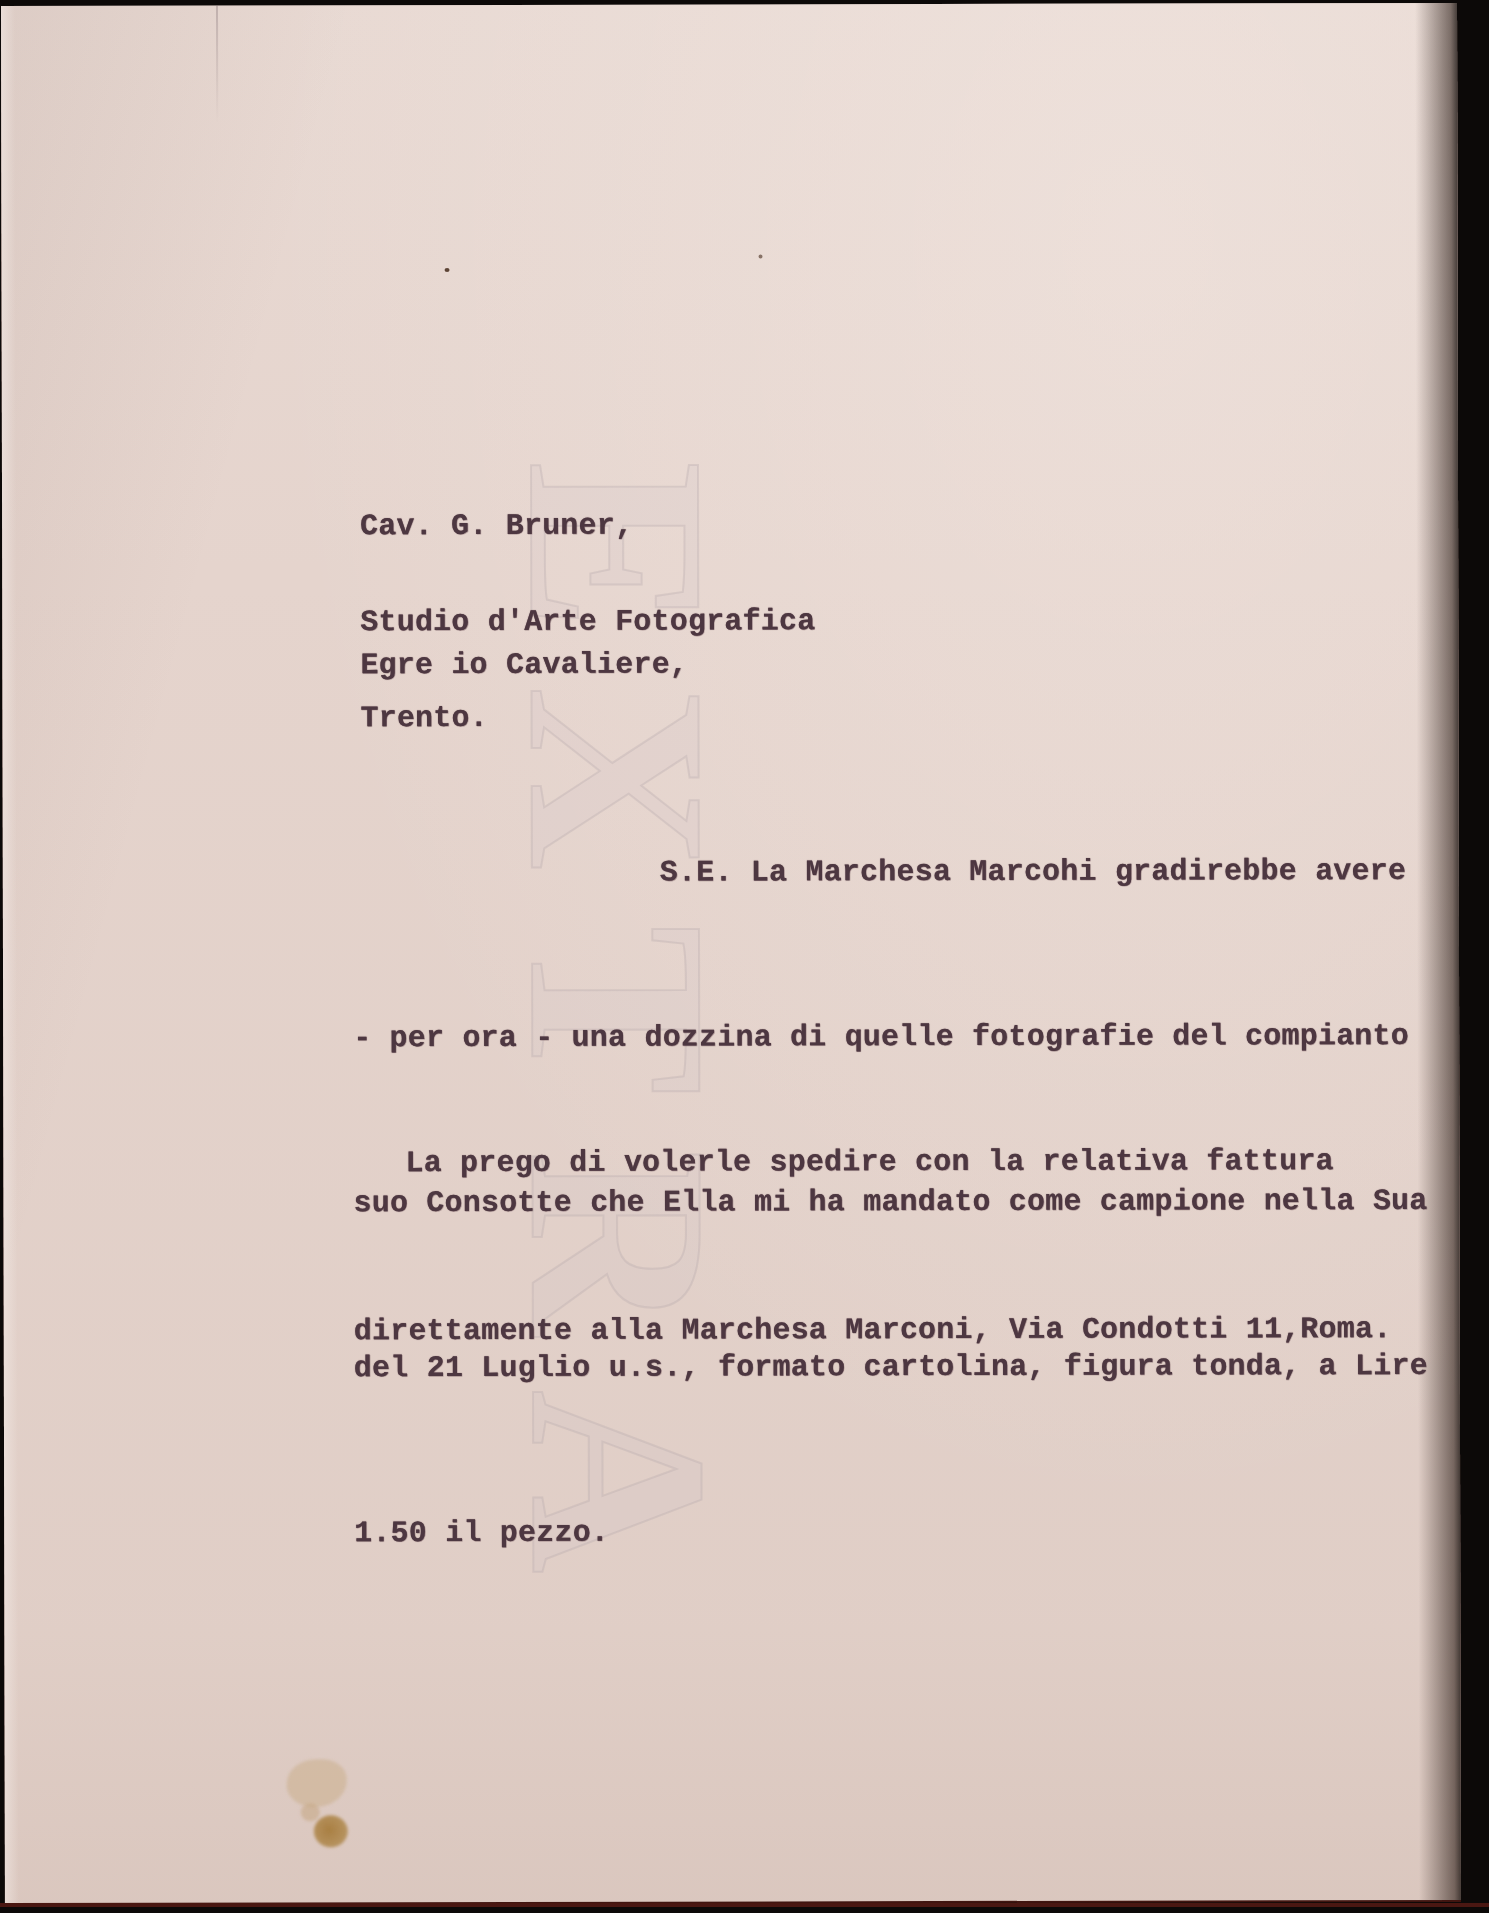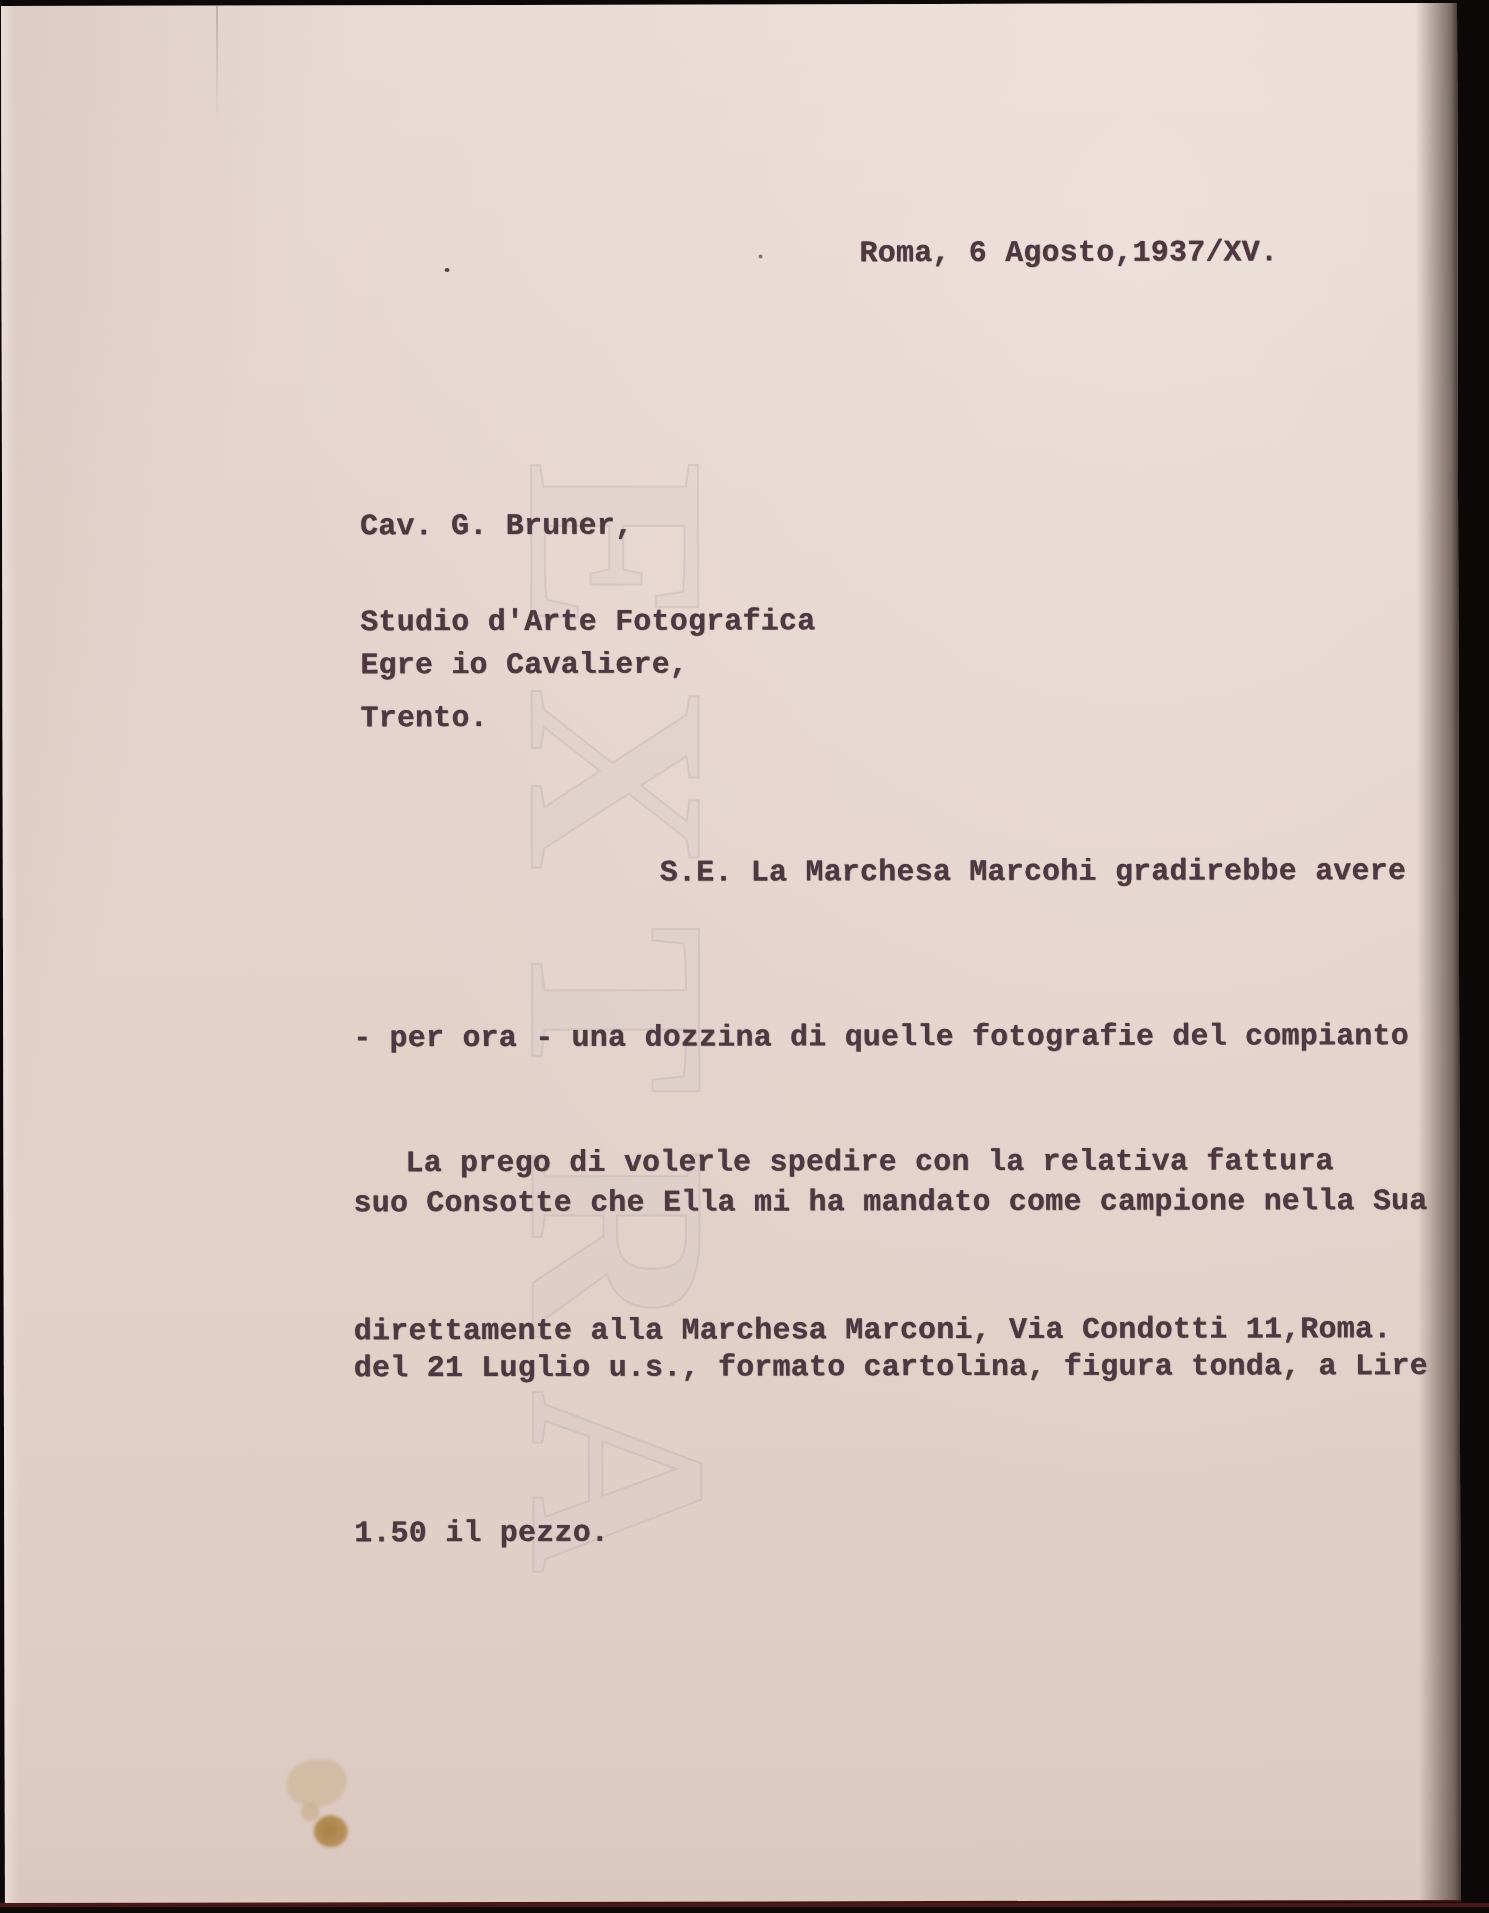--- a/index.html
+++ b/index.html
@@ -130,21 +130,20 @@
   <div id="bottom-rule"></div>
 
   <div id="paper">
     <div id="watermark">EXTRA</div>
     <div id="left-shade"></div>
     <div id="right-shade"></div>
     <div class="crease"></div>
     <div class="speck" id="speck-1"></div>
     <div class="speck" id="speck-2"></div>
 
-    <div class="tw" id="date-line">Roma, 6 Agosto,1937/XV.</div>
 
     <div class="tw" id="recipient">
       <div class="addr-line">Cav. G. Bruner,</div>
       <div class="addr-line">Studio d'Arte Fotografica</div>
       <div class="addr-line">Trento.</div>
     </div>
 
     <div class="tw" id="salutation">Egre io Cavaliere,</div>
 
     <div class="tw" id="paragraph-1">

